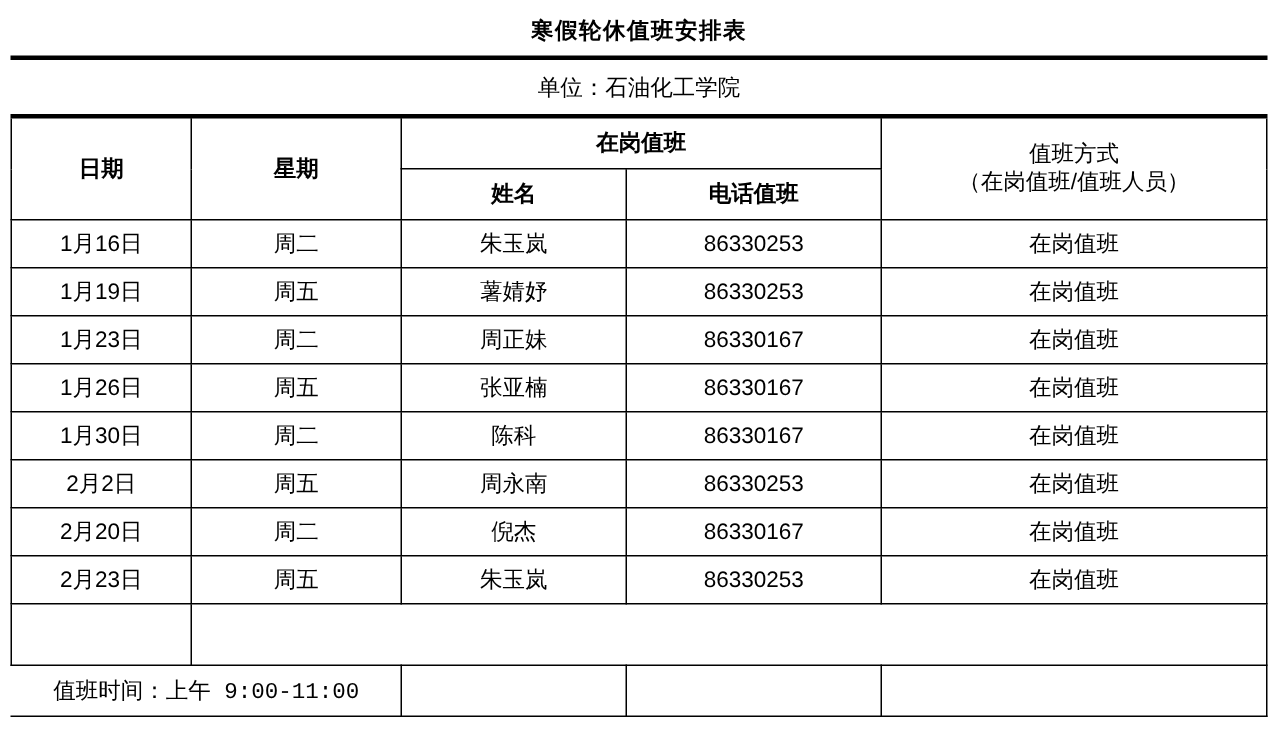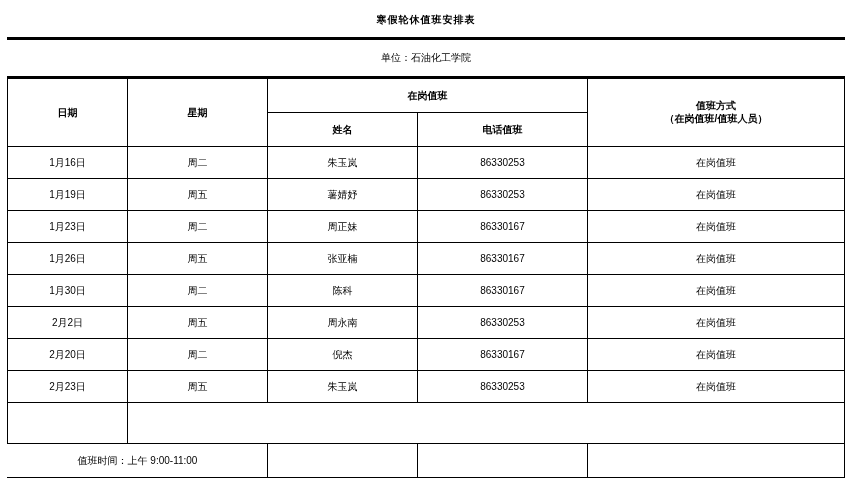--- a/index.html
+++ b/index.html
@@ -25,21 +25,21 @@
     width: 837px;
     margin-left: 7px;
     margin-top: 2px;
     table-layout: fixed;
   }
   table.doc td {
     border: 1px solid #000000;
     text-align: center;
     vertical-align: middle;
     padding: 0;
-    font-size: 10px;
+    font-size: 15px;
   }
   .title-cell {
     font-size: 22px;
     font-weight: bold;
     height: 34px;
     letter-spacing: 1px;
     border-left: 1px solid #ffffff !important;
     border-right: 1px solid #ffffff !important;
     border-top: 1px solid #ffffff !important;
     border-bottom: 3px solid #000000 !important;
@@ -60,35 +60,36 @@
     font-weight: bold;
     height: 33px;
   }
   .hdr-sub {
     font-size: 16px;
     font-weight: bold;
     height: 33px;
   }
   .hdr-tall {
     font-size: 17px;
-    font-weight: bold;
+    font-weight: normal;
     line-height: 1.25;
   }
   .data-row td {
     height: 31px;
     font-size: 15px;
   }
   .spacer-row td {
     height: 40px;
     border-bottom: 1px solid #000000;
   }
   .foot-row td {
     height: 33px;
     font-size: 14px;
     border: 1px solid #000000;
+    font-family: Liberation Mono, monospace;
   }
   .foot-note {
     text-align: left;
     padding-left: 4px;
     border-left: 1px solid #ffffff !important;
   }
   .blank-cell {
     border-top: 1px solid #000000;
   }
 </style>

